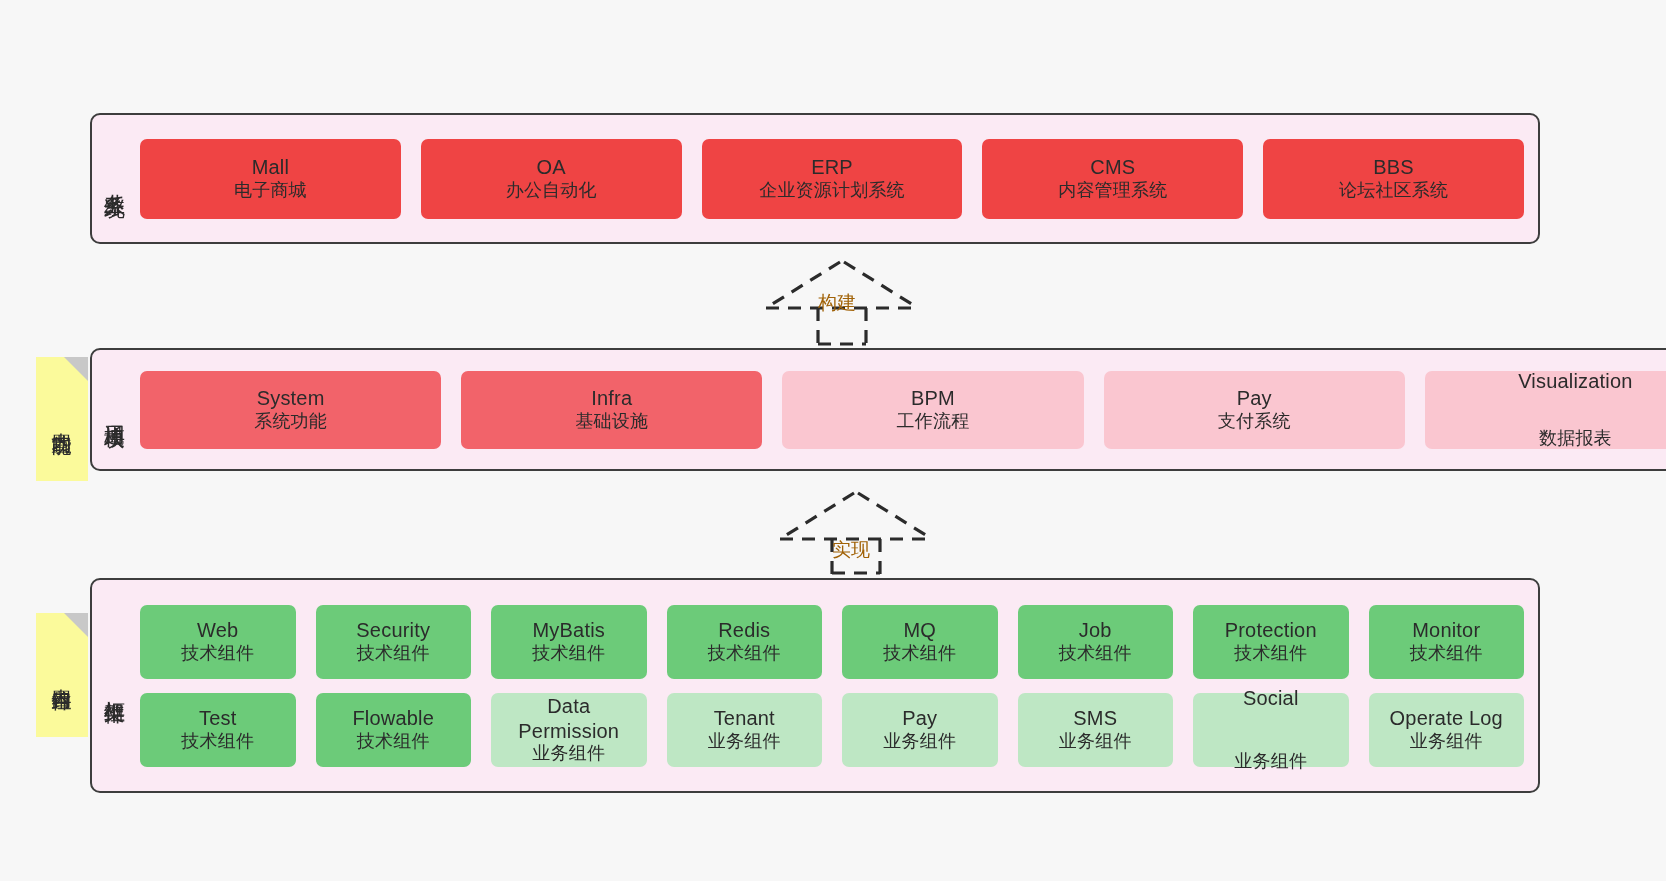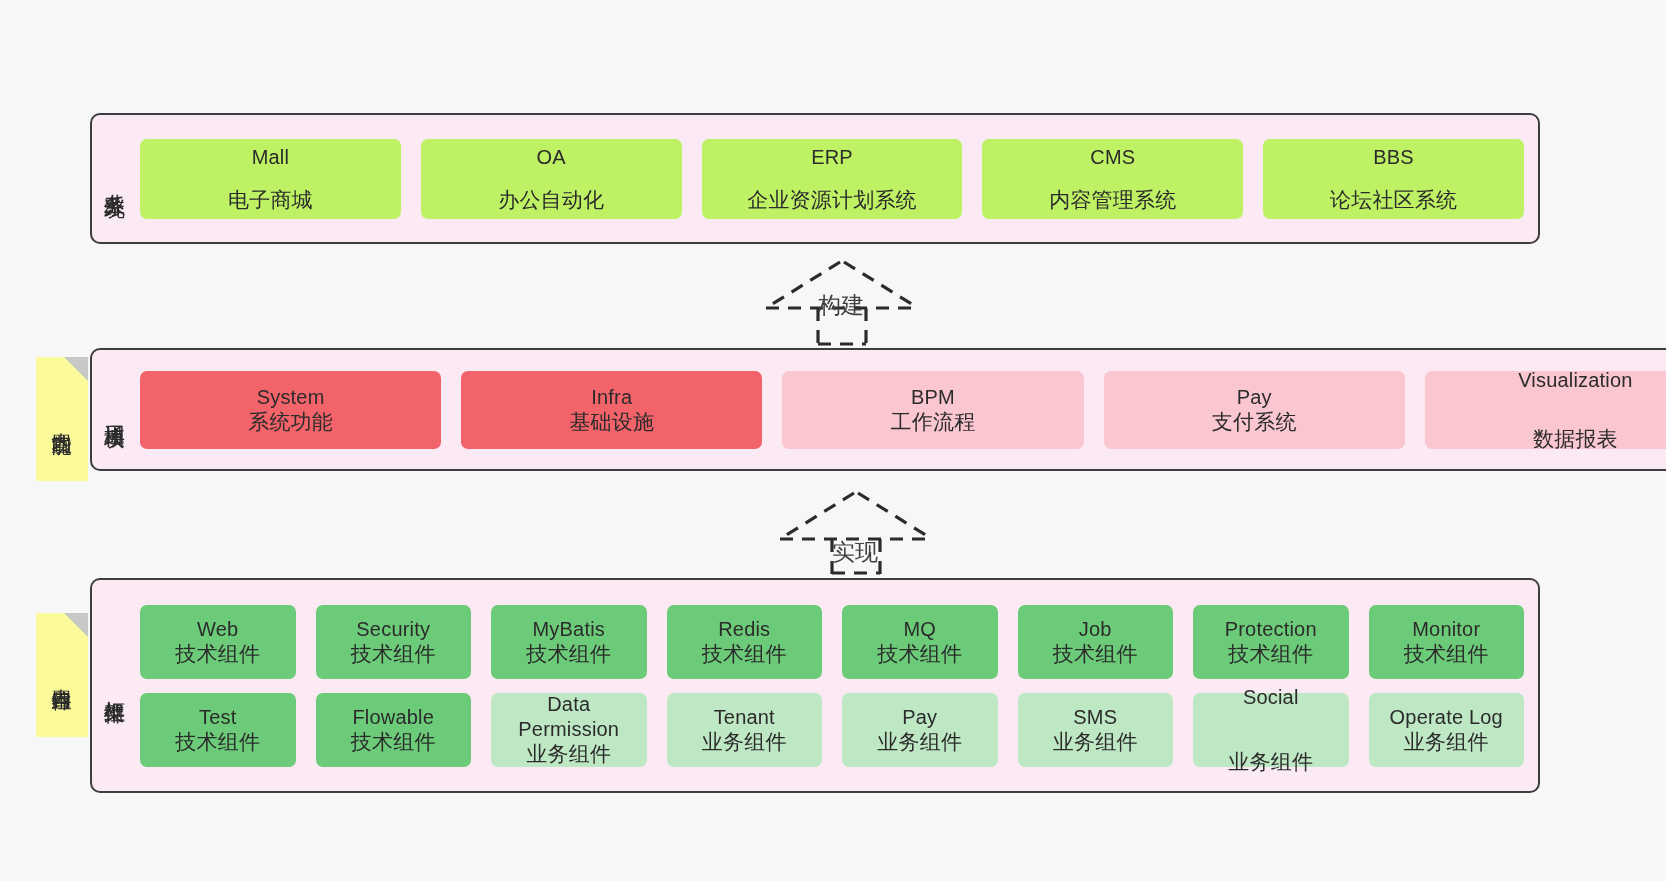--- a/index.html
+++ b/index.html
@@ -73,25 +73,25 @@
     color: #2b2b2b;
     line-height: 1.22;
     box-sizing: border-box;
     padding: 6px 4px;
   }
   .node .n-title {
     font-size: 20px;
     letter-spacing: .2px;
   }
   .node .n-sub {
-    font-size: 21px;
+    font-size: 18px;
     letter-spacing: .2px;
   }
 
-  .c-blue       { background: #bef264; justify-content: space-between; }
+  .c-blue       { background: #ef4444; }
   .c-red        { background: #f2636a; }
   .c-pink       { background: #fac6d0; }
   .c-green      { background: #6ccb79; }
   .c-lightgreen { background: #bee7c4; }
 
   
   .note {
     position: absolute;
     background: #fbfa9b;
     box-sizing: border-box;
@@ -118,22 +118,22 @@
     border-top: 24px solid #c8c8c8;
   }
 
   
   .gen-arrow {
     position: absolute;
     z-index: 3;
   }
   .gen-label {
     position: absolute;
-    font-size: 23px;
-    color: #404040;
+    font-size: 19px;
+    color: #a16207;
     background: transparent;
     white-space: nowrap;
     z-index: 4;
   }
 </style>
 </head>
 <body>
 
 <div id="canvas">
 

